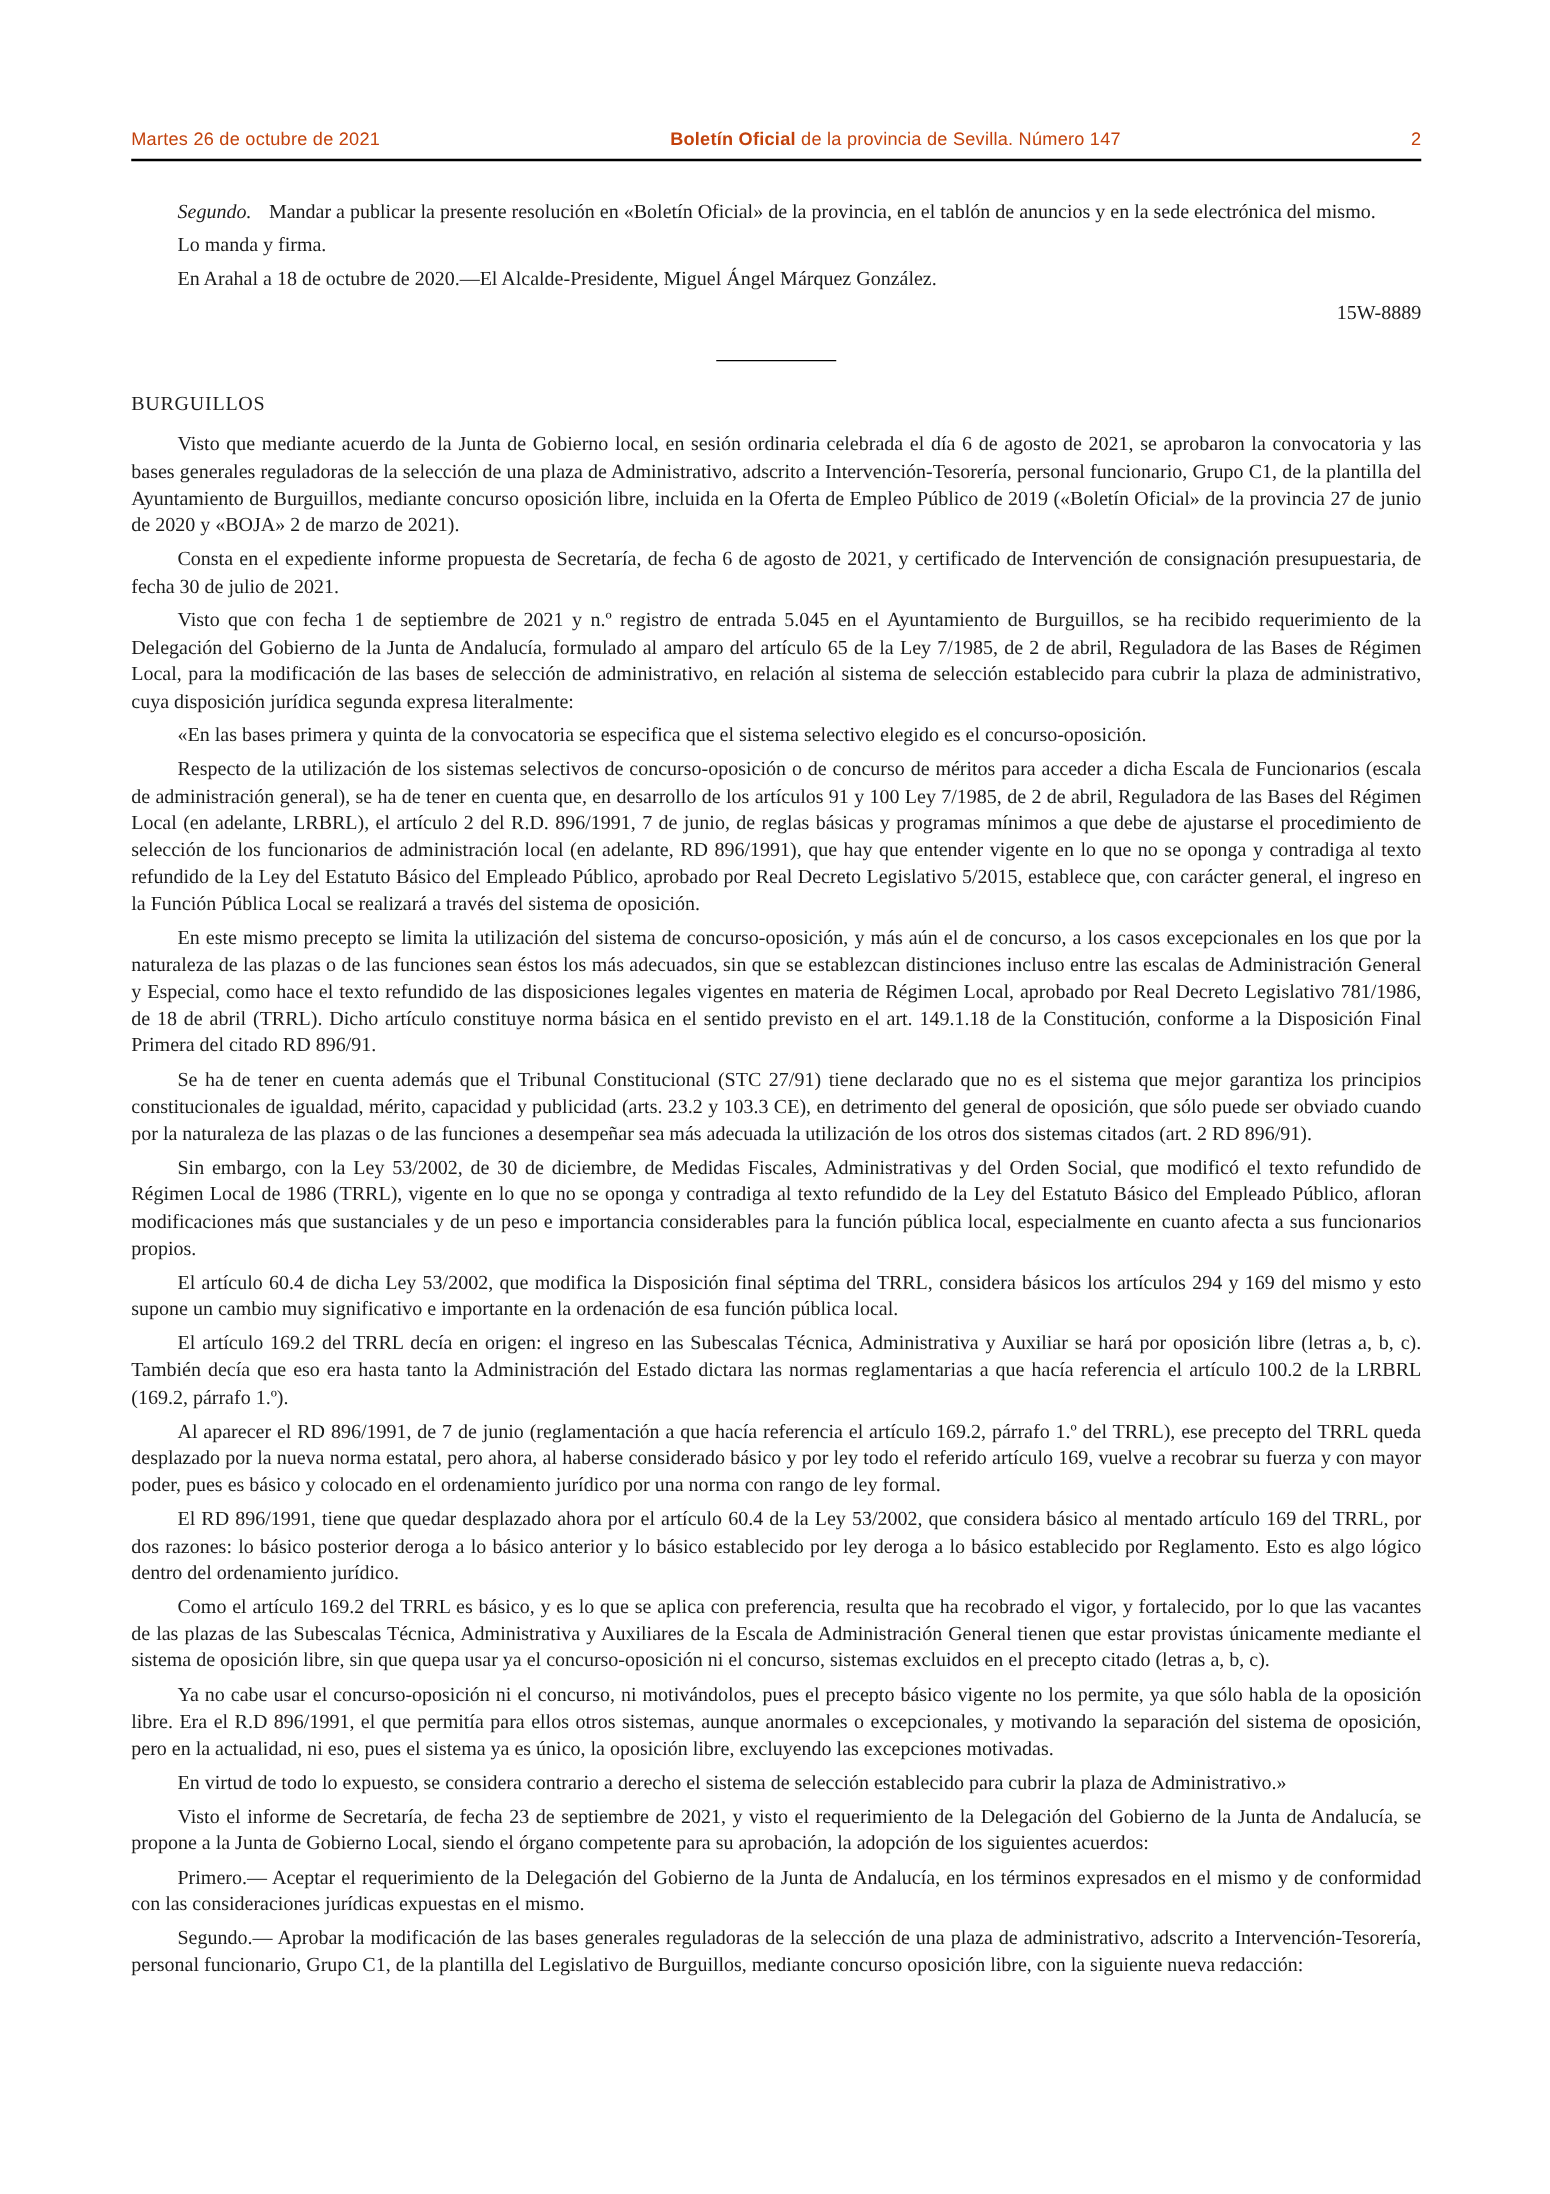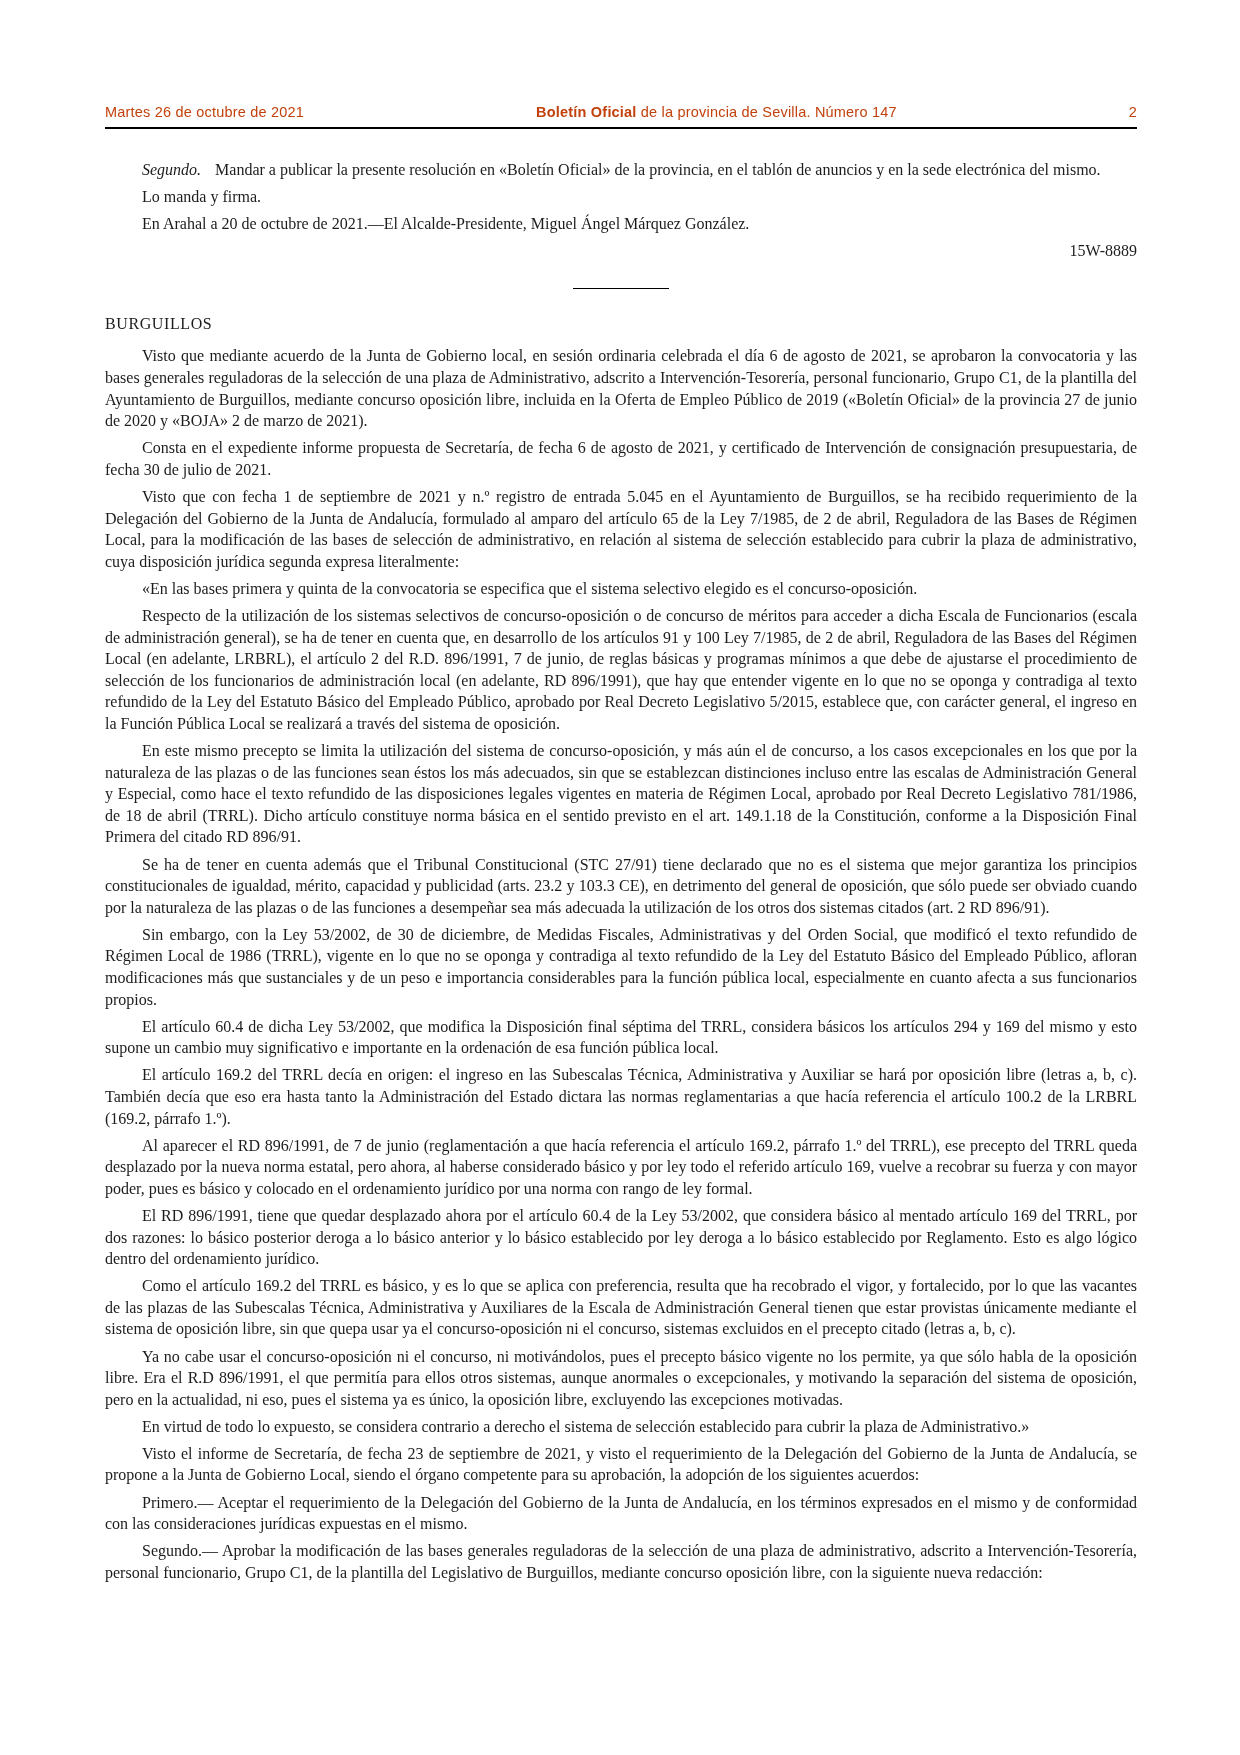--- a/index.html
+++ b/index.html
@@ -79,21 +79,21 @@
     <div class="header-row">
       <span class="header-left">Martes 26 de octubre de 2021</span>
       <span class="header-center"><b>Boletín Oficial</b><span> de la provincia de Sevilla. Número 147</span></span>
       <span class="header-right">2</span>
     </div>
     <div class="header-rule"></div>
 
     <div class="content" id="paragraphs">
         <p class="body"><span class="lead-italic">Segundo.</span><span>Mandar a publicar la presente resolución en «Boletín Oficial» de la provincia, en el tablón de anuncios y en la sede electrónica del mismo.</span></p>
         <p class="body"><span>Lo manda y firma.</span></p>
-        <p class="body"><span>En Arahal a 20 de octubre de 2021.—El Alcalde-Presidente, Miguel Ángel Márquez González.</span></p>
+        <p class="body"><span>En Arahal a 18 de octubre de 2020.—El Alcalde-Presidente, Miguel Ángel Márquez González.</span></p>
         <p class="right"><span>15W-8889</span></p>
         <div class="divider"></div>
         <p class="heading"><span>BURGUILLOS</span></p>
         <p class="body"><span>Visto que mediante acuerdo de la Junta de Gobierno local, en sesión ordinaria celebrada el día 6 de agosto de 2021, se aprobaron la convocatoria y las bases generales reguladoras de la selección de una plaza de Administrativo, adscrito a Intervención-Tesorería, personal funcionario, Grupo C1, de la plantilla del Ayuntamiento de Burguillos, mediante concurso oposición libre, incluida en la Oferta de Empleo Público de 2019 («Boletín Oficial» de la provincia 27 de junio de 2020 y «BOJA» 2 de marzo de 2021).</span></p>
         <p class="body"><span>Consta en el expediente informe propuesta de Secretaría, de fecha 6 de agosto de 2021, y certificado de Intervención de consignación presupuestaria, de fecha 30 de julio de 2021.</span></p>
         <p class="body"><span>Visto que con fecha 1 de septiembre de 2021 y n.º registro de entrada 5.045 en el Ayuntamiento de Burguillos, se ha recibido requerimiento de la Delegación del Gobierno de la Junta de Andalucía, formulado al amparo del artículo 65 de la Ley 7/1985, de 2 de abril, Reguladora de las Bases de Régimen Local, para la modificación de las bases de selección de administrativo, en relación al sistema de selección establecido para cubrir la plaza de administrativo, cuya disposición jurídica segunda expresa literalmente:</span></p>
         <p class="body"><span>«En las bases primera y quinta de la convocatoria se especifica que el sistema selectivo elegido es el concurso-oposición.</span></p>
         <p class="body"><span>Respecto de la utilización de los sistemas selectivos de concurso-oposición o de concurso de méritos para acceder a dicha Escala de Funcionarios (escala de administración general), se ha de tener en cuenta que, en desarrollo de los artículos 91 y 100 Ley 7/1985, de 2 de abril, Reguladora de las Bases del Régimen Local (en adelante, LRBRL), el artículo 2 del R.D. 896/1991, 7 de junio, de reglas básicas y programas mínimos a que debe de ajustarse el procedimiento de selección de los funcionarios de administración local (en adelante, RD 896/1991), que hay que entender vigente en lo que no se oponga y contradiga al texto refundido de la Ley del Estatuto Básico del Empleado Público, aprobado por Real Decreto Legislativo 5/2015, establece que, con carácter general, el ingreso en la Función Pública Local se realizará a través del sistema de oposición.</span></p>
         <p class="body"><span>En este mismo precepto se limita la utilización del sistema de concurso-oposición, y más aún el de concurso, a los casos excepcionales en los que por la naturaleza de las plazas o de las funciones sean éstos los más adecuados, sin que se establezcan distinciones incluso entre las escalas de Administración General y Especial, como hace el texto refundido de las disposiciones legales vigentes en materia de Régimen Local, aprobado por Real Decreto Legislativo 781/1986, de 18 de abril (TRRL). Dicho artículo constituye norma básica en el sentido previsto en el art. 149.1.18 de la Constitución, conforme a la Disposición Final Primera del citado RD 896/91.</span></p>
         <p class="body"><span>Se ha de tener en cuenta además que el Tribunal Constitucional (STC 27/91) tiene declarado que no es el sistema que mejor garantiza los principios constitucionales de igualdad, mérito, capacidad y publicidad (arts. 23.2 y 103.3 CE), en detrimento del general de oposición, que sólo puede ser obviado cuando por la naturaleza de las plazas o de las funciones a desempeñar sea más adecuada la utilización de los otros dos sistemas citados (art. 2 RD 896/91).</span></p>

